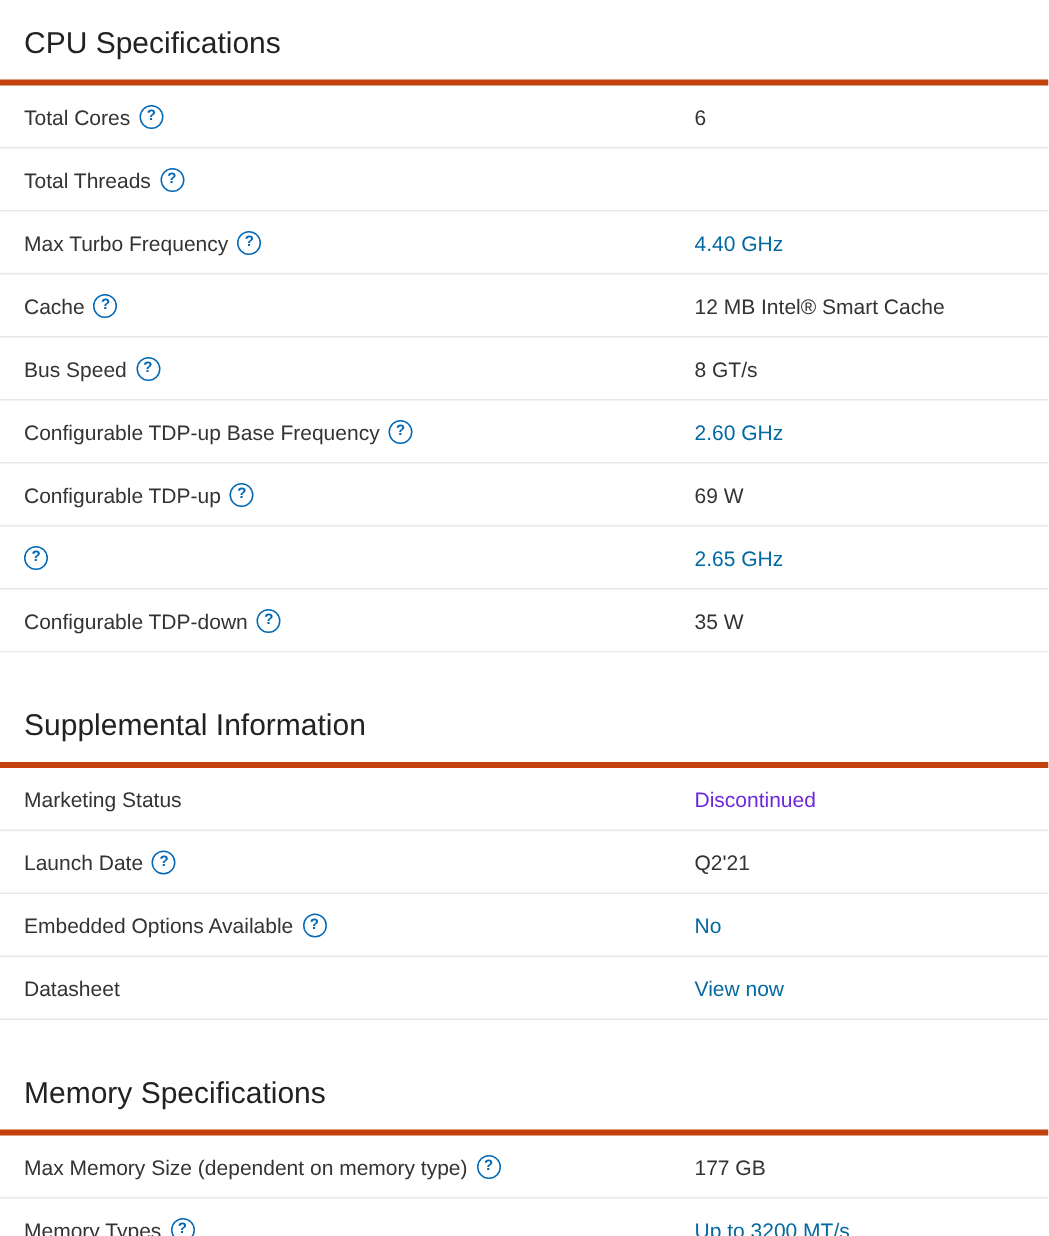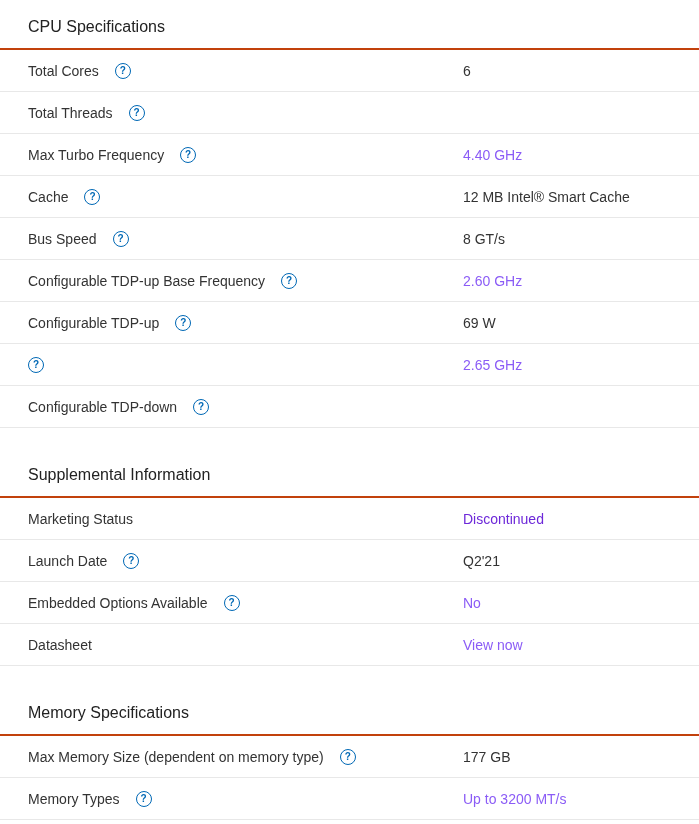--- a/index.html
+++ b/index.html
@@ -5,55 +5,54 @@
     * { box-sizing: border-box; margin: 0; padding: 0; }
     body {
       font-family: 'Intel Clear', Arial, sans-serif;
       font-size: 14px;
       color: #333;
       background: #fff;
       width: 699px;
     }
 
     .section-title {
-      font-size: 16px;
+      font-size: 20px;
       font-weight: 400;
       color: #222;
-      padding: 18px 16px 12px 28px;
-      border-bottom: 2px solid #c2410c;
+      padding: 18px 16px 12px 16px;
+      border-bottom: 4px solid #c2410c;
     }
 
     .spec-row {
       display: flex;
       align-items: center;
       border-bottom: 1px solid #e8e8e8;
       padding: 10px 16px;
       min-height: 42px;
     }
 
     .spec-label {
       flex: 1;
       color: #333;
       font-size: 14px;
       display: flex;
       align-items: flex-start;
-      gap: 16px;
-      margin-left: 12px;
+      gap: 6px;
     }
 
     .spec-value {
       flex: 0 0 auto;
       width: 220px;
       color: #333;
       font-size: 14px;
       text-align: left;
     }
 
     .spec-value.link {
-      color: #8b5cf6;
+      color: #0369a1;
     }
 
     .spec-value.discontinued {
       color: #6d28d9;
     }
 
     .help-icon {
       display: inline-flex;
       align-items: center;
       justify-content: center;
@@ -132,20 +131,21 @@
         <span class="spec-label">
           <span class="help-icon">?</span>
         </span>
         <span class="spec-value link">2.65 GHz</span>
       </div>
       <div class="spec-row">
         <span class="spec-label">
           <span>Configurable TDP-down</span>
           <span class="help-icon">?</span>
         </span>
+        <span class="spec-value">35 W</span>
       </div>
     </div>
 </div>
 
 <div class="section-gap"></div>
 
 <div>
   <div class="section-title">Supplemental Information</div>
   <div id="supplemental-rows">
       <div class="spec-row">

